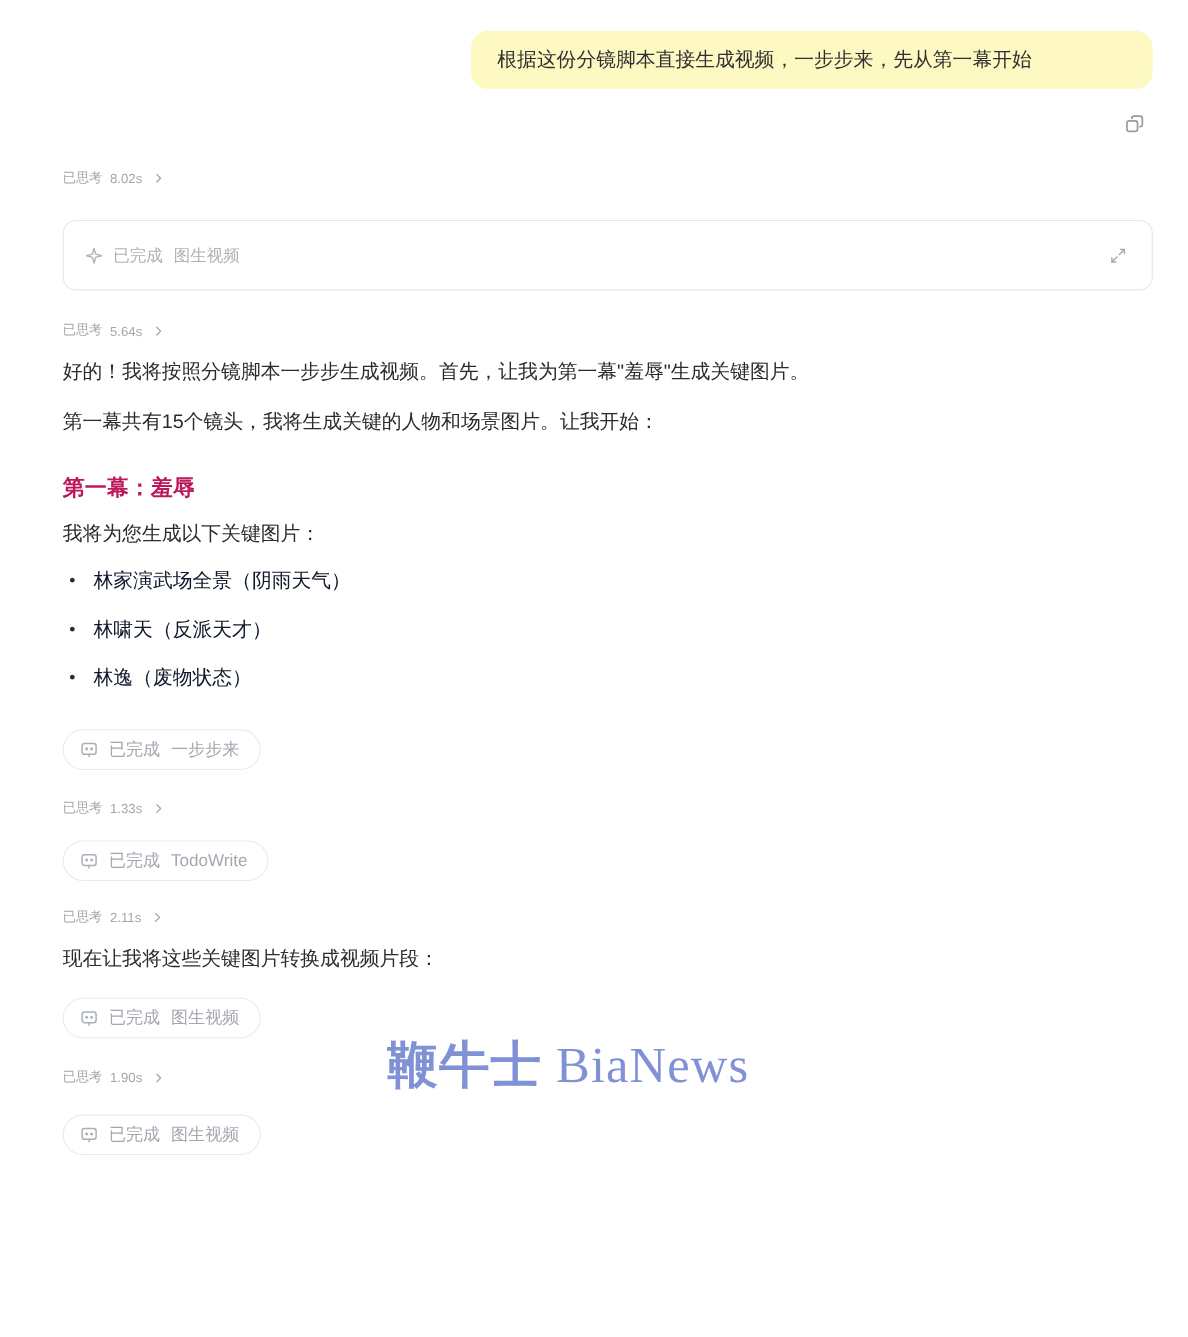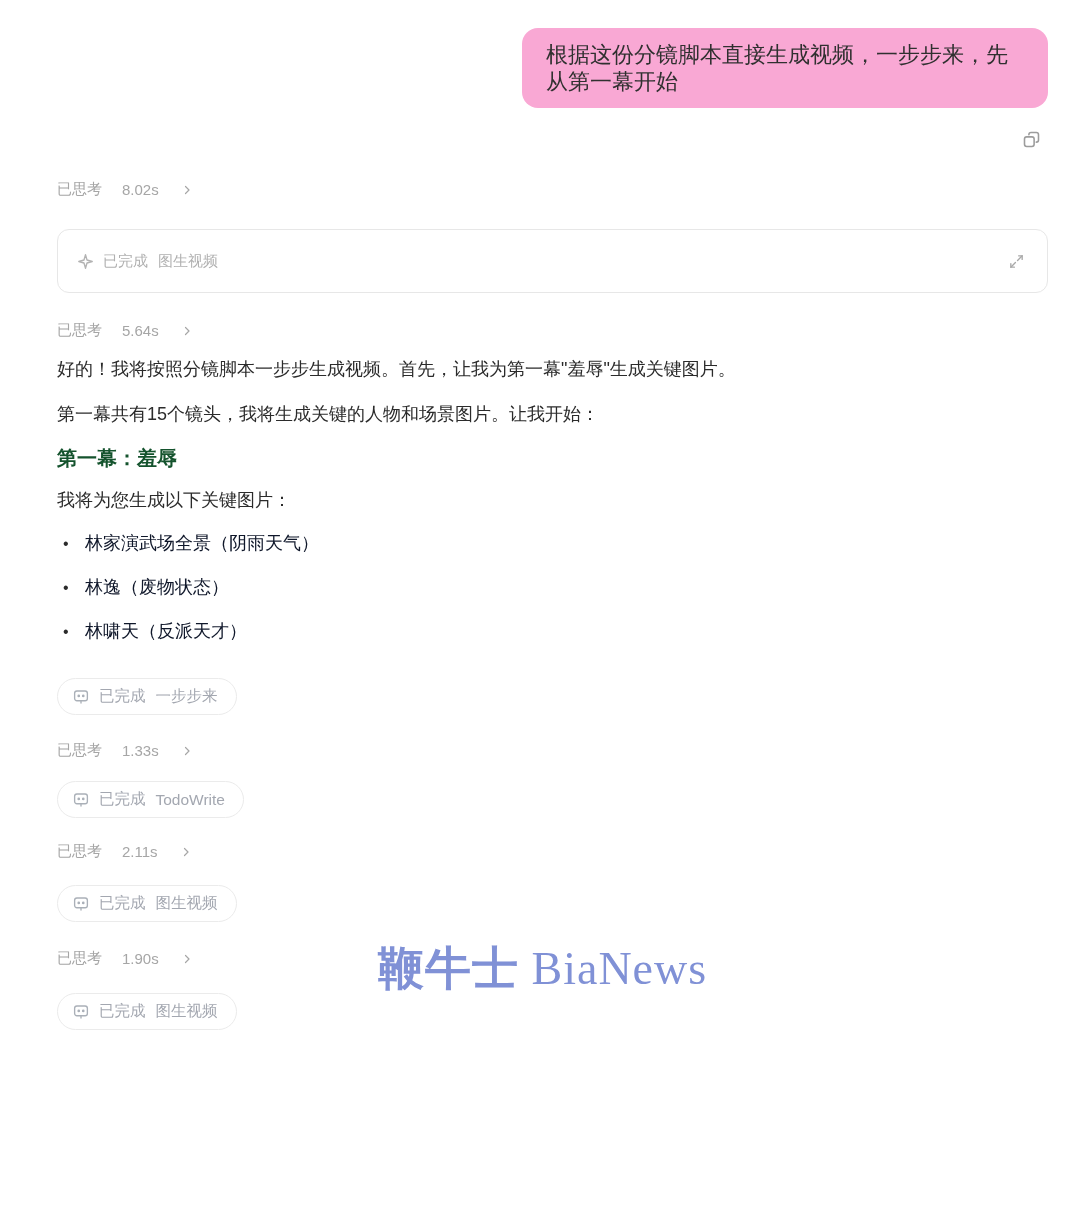--- a/index.html
+++ b/index.html
@@ -12,36 +12,36 @@
   .page {
     width: 1080px;
     height: 1215px;
     padding: 28px 32px 0 57px;
     position: relative;
   }
 
   
   .bubble-row { display: flex; justify-content: flex-end; }
   .user-bubble {
-    width: 526px;
-    background: #f9a8d4;
+    width: 620px;
+    background: #fef9c3;
     border-radius: 16px;
     padding: 13px 24px;
-    font-size: 22px;
+    font-size: 18px;
     line-height: 27px;
     color: #303030;
   }
   .copy-row { display: flex; justify-content: flex-end; margin-top: 20px; padding-right: 6px; }
   .icon-btn { width: 22px; height: 22px; display: inline-flex; align-items: center; justify-content: center; cursor: pointer; }
   .icon-btn svg { display: block; }
 
   
   .thought {
-    display: flex; align-items: center; gap: 20px;
-    color: #a6a6a6; font-size: 15px;
+    display: flex; align-items: center; gap: 7px;
+    color: #a6a6a6; font-size: 12px;
     cursor: pointer;
   }
   .t1 { margin-top: 30px; }
   .t2 { margin-top: 28px; }
   .t3 { margin-top: 26px; }
   .t4 { margin-top: 24px; }
   .t5 { margin-top: 27px; }
   .thought .chev { display: inline-flex; margin-left: 2px; }
 
   
@@ -55,21 +55,21 @@
     cursor: pointer;
   }
   .dt-left { display: flex; align-items: center; gap: 8px; color: #b0b0b0; font-size: 15px; }
   .dt-left .dt-title { margin-left: 2px; }
 
   
   .para { font-size: 18px; line-height: 24px; color: #2b2b2b; }
   .p1 { margin-top: 17px; }
   .p2 { margin-top: 21px; }
   .p4 { margin-top: 17px; }
-  .heading { margin-top: 19px; font-size: 20px; font-weight: 700; color: #14532d; }
+  .heading { margin-top: 35px; font-size: 20px; font-weight: 700; color: #be185d; }
   .p3 { margin-top: 16px; }
 
   ul.key-list { list-style: none; margin-top: 20px; }
   ul.key-list li {
     position: relative;
     padding-left: 28px;
     font-size: 18px;
     line-height: 23px;
     margin-bottom: 21px;
     color: #0f172a;
@@ -94,21 +94,21 @@
   .chip-1 { margin-top: 14px; }
   .chip-2 { margin-top: 21px; }
   .chip-3 { margin-top: 24px; }
   .chip-4 { margin-top: 25px; }
   .chip-block { display: block; }
   .chip .chip-name { margin-left: 1px; }
 
   
   .watermark {
     position: absolute;
-    left: 378px; top: 938px;
+    left: 352px; top: 938px;
     font-family: "Liberation Serif", "DejaVu Serif", serif;
     font-size: 46px;
     color: #8091d6;
     pointer-events: none;
     white-space: nowrap;
     letter-spacing: 1px;
   }
   .watermark .wm-zh { font-weight: 700; }
   .watermark .wm-en { font-weight: 400; }
 </style>
@@ -170,22 +170,22 @@
     </span>
   </div>
 
   <p class="para p1">好的！我将按照分镜脚本一步步生成视频。首先，让我为第一幕"羞辱"生成关键图片。</p>
   <p class="para p2">第一幕共有15个镜头，我将生成关键的人物和场景图片。让我开始：</p>
   <h3 class="heading">第一幕：羞辱</h3>
   <p class="para p3">我将为您生成以下关键图片：</p>
 
   <ul class="key-list">
     <li>林家演武场全景（阴雨天气）</li>
+    <li>林啸天（反派天才）</li>
     <li>林逸（废物状态）</li>
-    <li>林啸天（反派天才）</li>
   </ul>
 
   <div class="chip-block">
     <div class="chip chip-1">
       <svg width="18" height="18" viewBox="0 0 24 24" fill="none" stroke="#aab0b8" stroke-width="1.8" stroke-linecap="round" stroke-linejoin="round">
         <rect x="3.5" y="4" width="17" height="13" rx="3"></rect>
         <circle cx="9" cy="10.5" r="0.9" fill="#aab0b8"></circle>
         <circle cx="15" cy="10.5" r="0.9" fill="#aab0b8"></circle>
         <line x1="12" y1="17" x2="12" y2="20"></line>
       </svg>
@@ -220,20 +220,21 @@
   <div class="thought t4">
     <span>已思考</span>
     <span>2.11s</span>
     <span class="chev">
       <svg width="12" height="12" viewBox="0 0 24 24" fill="none" stroke="#a6a6a6" stroke-width="2.4" stroke-linecap="round" stroke-linejoin="round">
           <polyline points="9 5 16 12 9 19"></polyline>
         </svg>
     </span>
   </div>
 
+  <p class="para p4">现在让我将这些关键图片转换成视频片段：</p>
 
   <div class="chip-block">
     <div class="chip chip-3">
       <svg width="18" height="18" viewBox="0 0 24 24" fill="none" stroke="#aab0b8" stroke-width="1.8" stroke-linecap="round" stroke-linejoin="round">
         <rect x="3.5" y="4" width="17" height="13" rx="3"></rect>
         <circle cx="9" cy="10.5" r="0.9" fill="#aab0b8"></circle>
         <circle cx="15" cy="10.5" r="0.9" fill="#aab0b8"></circle>
         <line x1="12" y1="17" x2="12" y2="20"></line>
       </svg>
       <span>已完成</span>

